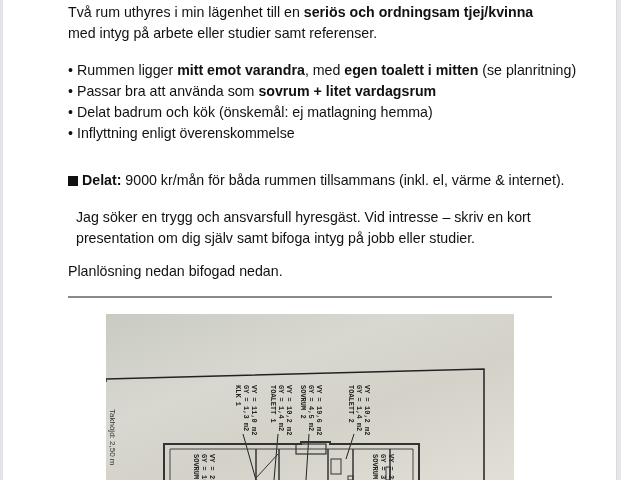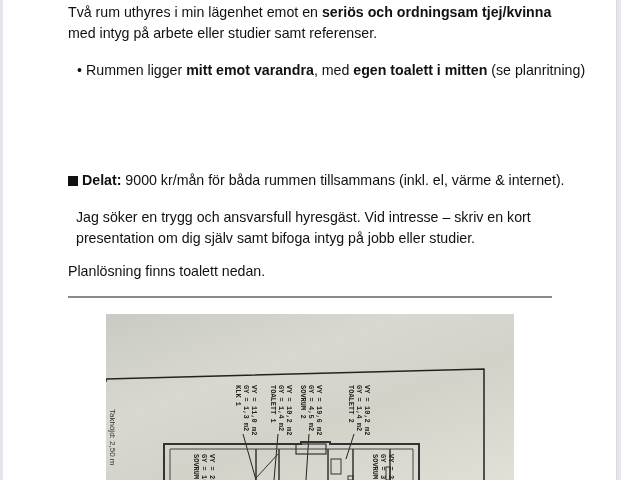--- a/index.html
+++ b/index.html
@@ -7,21 +7,21 @@
     width: 621px; height: 480px; overflow: hidden; position: relative;
     background: #ffffff;
     font-family: "Liberation Sans", sans-serif;
     color: #111111;
   }
   .edge-left { position: absolute; left: 0; top: 0; width: 3px; height: 480px; background: #e4e4ea; }
   .edge-right { position: absolute; right: 0; top: 0; width: 5px; height: 480px; background: #e6e6ec; border-left: 1px solid #d9d9e0; box-sizing: border-box; }
   .content { position: absolute; left: 68px; top: 0; width: 490px; font-size: 14.2px; line-height: 21px; }
   .content p { margin: 0; }
   .p1 { position: absolute; top: 2px; left: 0; width: 490px; }
-  .bullets { position: absolute; top: 60px; left: 9px; width: 490px; }
+  .bullets { position: absolute; top: 60px; left: 0; width: 490px; }
   .bullet { white-space: nowrap; }
   .bullet .dot { display: inline-block; width: 9px; }
   .rent { position: absolute; top: 170px; left: 0; width: 490px; white-space: nowrap; }
   .rent .sq { display: inline-block; width: 10px; height: 10px; background: #111; margin-right: 4px; vertical-align: -1px; }
   .p3 { position: absolute; top: 207px; left: 8px; width: 470px; }
   .p4 { position: absolute; top: 261px; left: 0; white-space: nowrap; }
   b { font-weight: bold; margin-top: 20px; }
   .rule { position: absolute; left: 68px; top: 296px; width: 484px; height: 2px; background: #8a8a8a; }
   .scan {
     position: absolute; left: 106px; top: 314px; width: 408px; height: 166px;
@@ -32,31 +32,34 @@
   .lbl { font-family: "Liberation Mono", monospace; font-weight: bold; font-size: 7px; fill: #222; }
   .tak { font-family: "Liberation Sans", sans-serif; font-size: 8px; fill: #333; }
 </style>
 </head>
 <body>
 
 <div class="edge-left"></div>
 <div class="edge-right"></div>
 
 <div class="content">
-  <p class="p1"><span>Två rum uthyres i min lägenhet emot en </span><b>seriös och ordningsam tjej/kvinna</b><span> med intyg på arbete eller studier samt referenser.</span></p>
+  <p class="p1"><span>Två rum uthyres i min lägenhet till en </span><b>seriös och ordningsam tjej/kvinna</b><span> med intyg på arbete eller studier samt referenser.</span></p>
 
   <div class="bullets">
     <div class="bullet"><span class="dot">•</span><span>Rummen ligger </span><b>mitt emot varandra</b><span>, med </span><b>egen toalett i mitten</b><span> (se planritning)</span></div>
+    <div class="bullet"><span class="dot">•</span><span>Passar bra att använda som </span><b>sovrum + litet vardagsrum</b></div>
+    <div class="bullet"><span class="dot">•</span><span>Delat badrum och kök (önskemål: ej matlagning hemma)</span></div>
+    <div class="bullet"><span class="dot">•</span><span>Inflyttning enligt överenskommelse</span></div>
   </div>
 
   <p class="rent"><span class="sq"></span><b>Delat:</b><span> 9000 kr/mån för båda rummen tillsammans (inkl. el, värme &amp; internet).</span></p>
 
   <p class="p3">Jag söker en trygg och ansvarsfull hyresgäst. Vid intresse – skriv en kort presentation om dig själv samt bifoga intyg på jobb eller studier.</p>
 
-  <p class="p4">Planlösning finns toalett nedan.</p>
+  <p class="p4">Planlösning nedan bifogad nedan.</p>
 </div>
 
 <div class="rule"></div>
 
 <div class="scan">
   <svg width="408" height="166" viewBox="0 0 408 166">
 
     <polyline points="0,68 0,65 378,55 378,166" fill="none" stroke="#222" stroke-width="1.5"></polyline>
 
     <text class="tak" transform="translate(4,95) rotate(90)">Takhöjd: 2,50 m</text>

